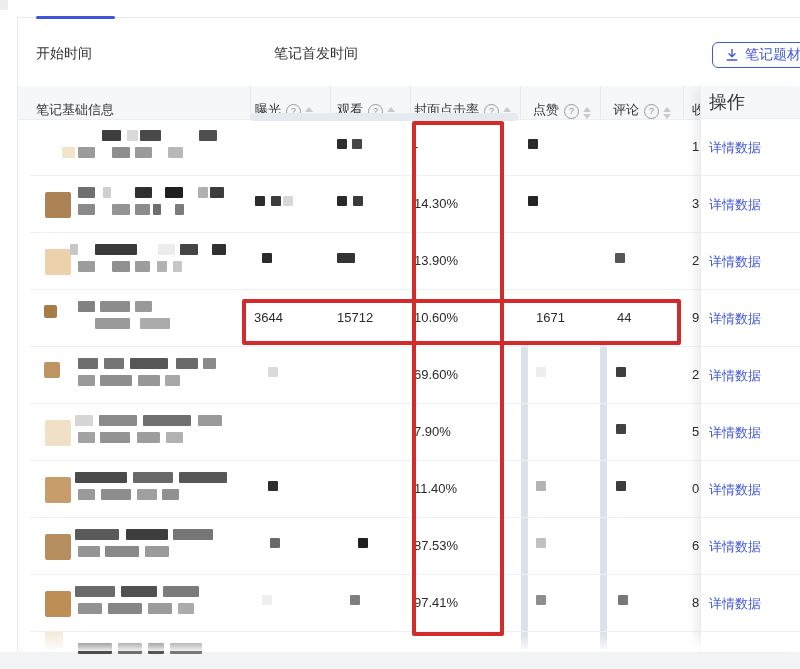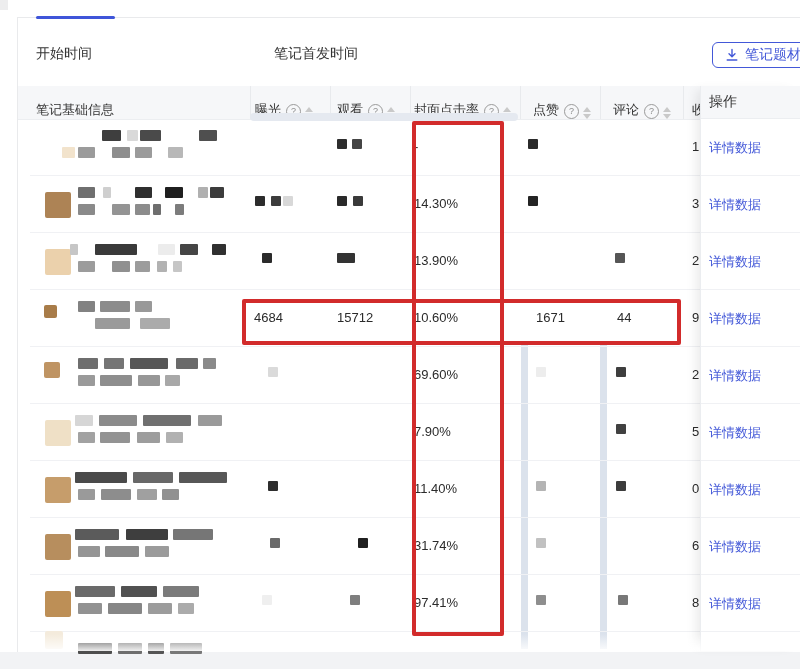--- a/index.html
+++ b/index.html
@@ -42,21 +42,21 @@
   .msq{position:absolute;height:10px;border-radius:1px;}
   .mthumb{position:absolute;border-radius:2px;}
   
   .band{position:absolute;top:344px;height:305px;width:7px;z-index:1;}
   
   #hscroll{left:250px;top:113px;width:268px;height:8px;border-radius:4px;background:#e5e9f0;z-index:3;}
   
   #action-col{left:700px;top:86px;width:100px;height:565px;background:#fff;z-index:3;
         border-left:1px solid #ebedf0;box-shadow:-8px 0 10px -4px rgba(0,0,0,0.08);}
   #action-head{position:absolute;left:0;top:0;width:100px;height:33px;background:#f6f7f9;
-        border-bottom:1px solid #eceef1;display:flex;align-items:center;font-size:14px;color:#333;font-weight:500;padding-left:8px;box-sizing:border-box;}
+        border-bottom:1px solid #eceef1;display:flex;align-items:center;font-size:18px;color:#333;font-weight:500;padding-left:8px;box-sizing:border-box;}
   .action-link{position:absolute;left:8px;font-size:13px;color:#4358d8;cursor:pointer;white-space:nowrap;}
   .action-sep{position:absolute;left:0;width:100px;height:1px;background:#f0f1f4;}
   
   .anno{position:absolute;border:4px solid #d22b2b;border-radius:2px;background:transparent;z-index:6;pointer-events:none;}
   #anno-col{left:412px;top:121px;width:84px;height:507px;}
   #anno-row{left:242px;top:299px;width:431px;height:38px;}
   
   #fade{left:18px;top:634px;width:782px;height:17px;z-index:5;
         background:linear-gradient(to bottom,rgba(255,255,255,0),rgba(255,255,255,0.9));pointer-events:none;}
   svg{display:block;}
@@ -206,21 +206,21 @@
         <div class="cellval" style="left: 692px; top: 253px; width: 20px;">2</div>
         <div class="rowline" style="top: 289px;"></div>
       </div>
       <div style="position: absolute; left: 0px; top: 0px; width: 800px; height: 0px;">
         <div class="mthumb" style="left: 44px; top: 305px; width: 13px; height: 13px; background: rgb(168, 124, 73);"></div>
         <div class="mblock" style="left: 78px; top: 301px; width: 17px; background: rgb(130, 130, 130);"></div>
         <div class="mblock" style="left: 100px; top: 301px; width: 30px; background: rgb(140, 140, 140);"></div>
         <div class="mblock" style="left: 135px; top: 301px; width: 17px; background: rgb(153, 153, 153);"></div>
         <div class="mblock" style="left: 95px; top: 318px; width: 35px; background: rgb(154, 154, 154);"></div>
         <div class="mblock" style="left: 140px; top: 318px; width: 30px; background: rgb(171, 171, 171);"></div>
-        <div class="cellval" style="left: 254px; top: 310px;">4684</div>
+        <div class="cellval" style="left: 254px; top: 310px;">3644</div>
         <div class="cellval" style="left: 337px; top: 310px;">15712</div>
         <div class="cellval" style="left: 414px; top: 310px;">10.60%</div>
         <div class="cellval" style="left: 536px; top: 310px;">1671</div>
         <div class="cellval" style="left: 617px; top: 310px;">44</div>
         <div class="cellval" style="left: 692px; top: 310px; width: 20px;">9</div>
         <div class="rowline" style="top: 346px;"></div>
       </div>
       <div style="position: absolute; left: 0px; top: 0px; width: 800px; height: 0px;">
         <div class="mthumb" style="left: 44px; top: 362px; width: 16px; height: 16px; background: rgb(191, 148, 99);"></div>
         <div class="mblock" style="left: 78px; top: 358px; width: 20px; background: rgb(110, 110, 110);"></div>
@@ -274,21 +274,21 @@
         <div class="mthumb" style="left: 45px; top: 534px; width: 26px; height: 26px; background: rgb(183, 142, 94);"></div>
         <div class="mblock" style="left: 75px; top: 529px; width: 44px; background: rgb(91, 91, 91);"></div>
         <div class="mblock" style="left: 126px; top: 529px; width: 42px; background: rgb(62, 62, 62);"></div>
         <div class="mblock" style="left: 173px; top: 529px; width: 40px; background: rgb(118, 118, 118);"></div>
         <div class="mblock" style="left: 78px; top: 546px; width: 22px; background: rgb(149, 149, 149);"></div>
         <div class="mblock" style="left: 105px; top: 546px; width: 34px; background: rgb(137, 137, 137);"></div>
         <div class="mblock" style="left: 145px; top: 546px; width: 24px; background: rgb(155, 155, 155);"></div>
         <div class="msq" style="left: 270px; top: 538px; width: 10px; background: rgb(106, 106, 106);"></div>
         <div class="msq" style="left: 358px; top: 538px; width: 10px; background: rgb(32, 32, 32);"></div>
         <div class="msq" style="left: 536px; top: 538px; width: 10px; background: rgb(193, 193, 193);"></div>
-        <div class="cellval" style="left: 414px; top: 538px;">31.74%</div>
+        <div class="cellval" style="left: 414px; top: 538px;">87.53%</div>
         <div class="cellval" style="left: 692px; top: 538px; width: 20px;">6</div>
         <div class="rowline" style="top: 574px;"></div>
       </div>
       <div style="position: absolute; left: 0px; top: 0px; width: 800px; height: 0px;">
         <div class="mthumb" style="left: 45px; top: 591px; width: 26px; height: 26px; background: rgb(189, 143, 86);"></div>
         <div class="mblock" style="left: 75px; top: 586px; width: 40px; background: rgb(106, 106, 106);"></div>
         <div class="mblock" style="left: 121px; top: 586px; width: 36px; background: rgb(81, 81, 81);"></div>
         <div class="mblock" style="left: 163px; top: 586px; width: 36px; background: rgb(123, 123, 123);"></div>
         <div class="mblock" style="left: 78px; top: 603px; width: 24px; background: rgb(146, 146, 146);"></div>
         <div class="mblock" style="left: 108px; top: 603px; width: 34px; background: rgb(134, 134, 134);"></div>

